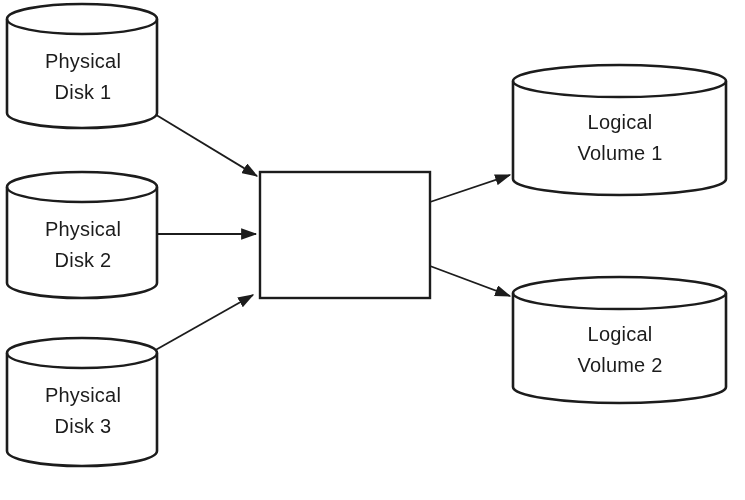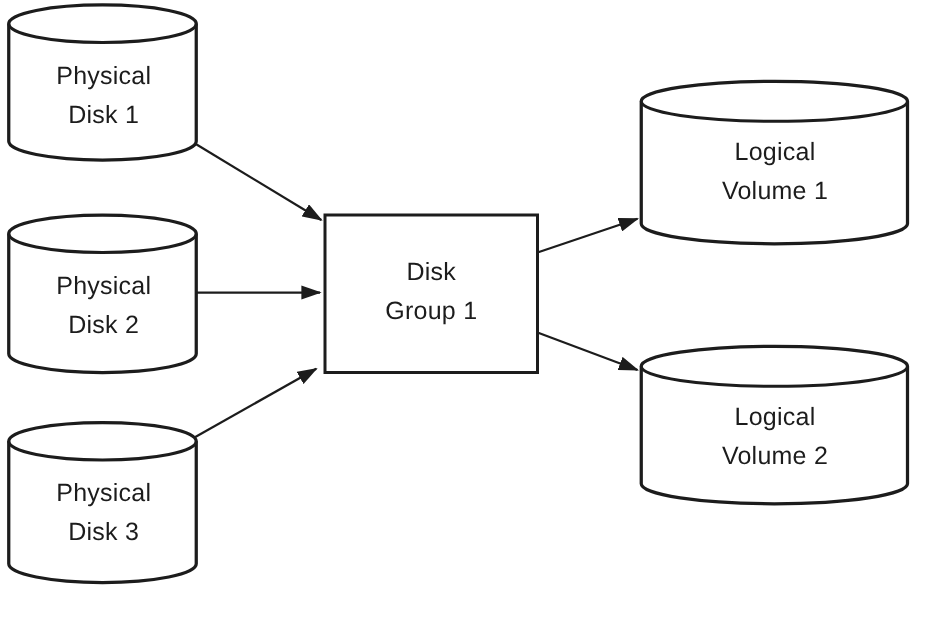--- a/index.html
+++ b/index.html
@@ -101,22 +101,20 @@
 
   <div class="node-label" style="left:83px; top:77px;">Physical
 Disk 1</div>
 
   <div class="node-label" style="left:83px; top:245px;">Physical
 Disk 2</div>
 
   <div class="node-label" style="left:83px; top:411px;">Physical
 Disk 3</div>
 
-  <div class="node-label" style="left:345px; top:234px;">Disk
-Group 1</div>
 
   <div class="node-label" style="left:620px; top:138px;">Logical
 Volume 1</div>
 
   <div class="node-label" style="left:620px; top:350px;">Logical
 Volume 2</div>
 
 </div>
 
 </body></html>

